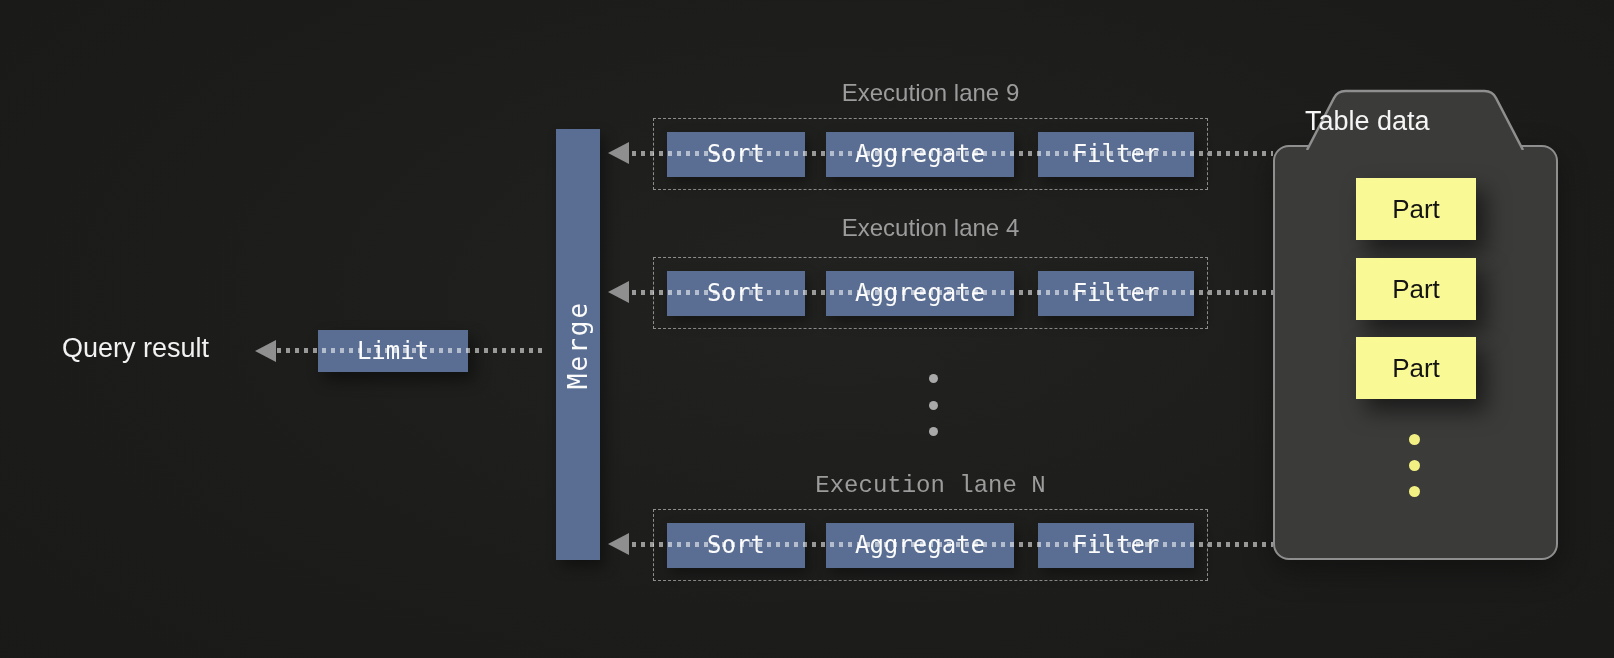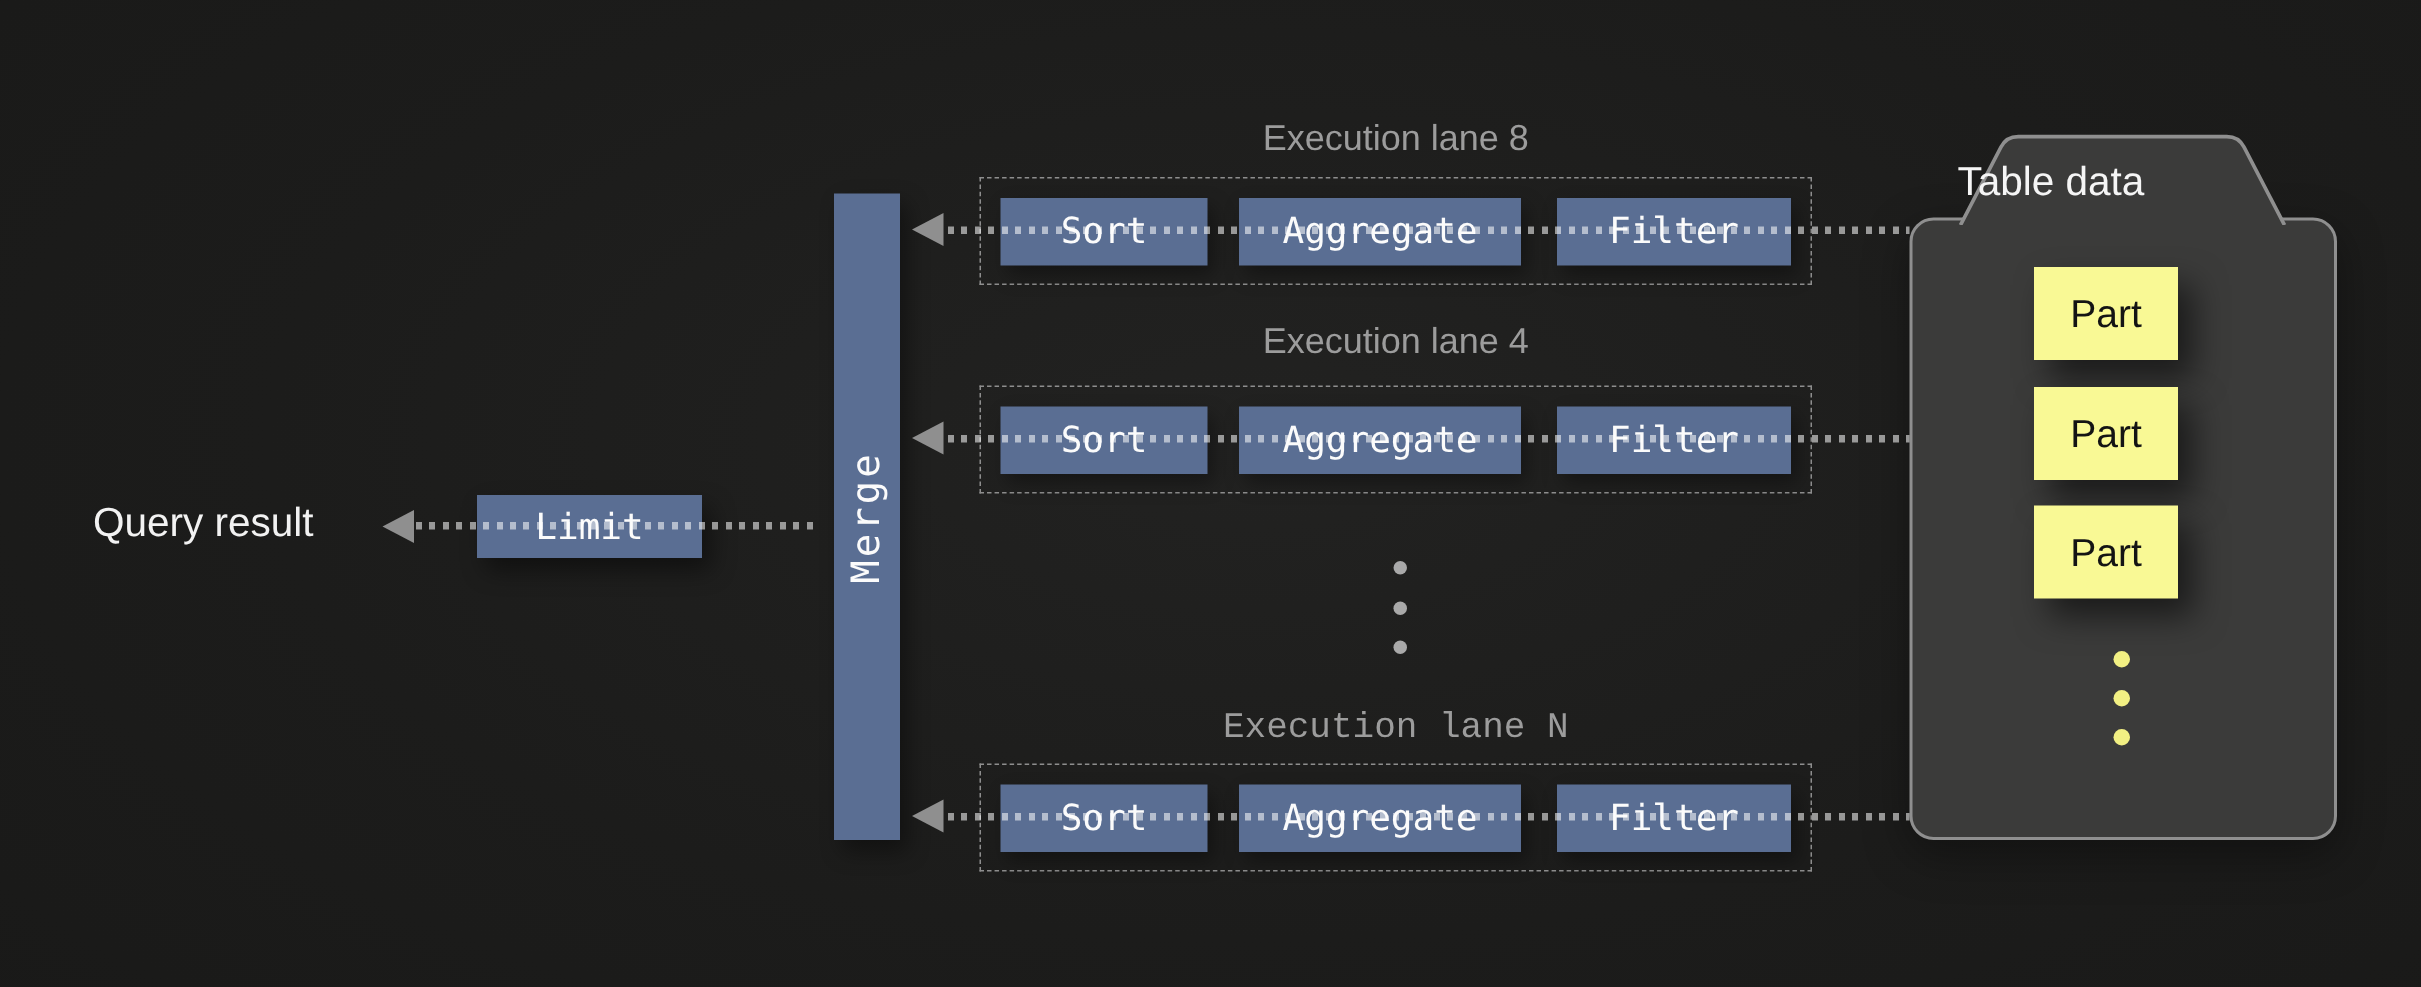--- a/index.html
+++ b/index.html
@@ -85,21 +85,21 @@
     position:absolute; left:1273px; top:145px; width:285px; height:415px;
     background:#3b3b3a; border:2px solid #8f8f8f; border-radius:16px; box-sizing:border-box;
     box-shadow:0 10px 30px rgba(0,0,0,0.35); z-index:1;
   }
   .table-tab { position:absolute; left:1305px; top:88px; width:220px; height:62px; z-index:2; }
   .table-tab-label {
     position:absolute; left:1305px; top:105px; width:220px; text-align:left;
     color:#f5f5f5; font-size:27px; height:32px; line-height:32px; z-index:3;
   }
   .part {
-    position:absolute; left:81px; width:96px; height:62px; line-height:62px;
+    position:absolute; left:81px; width:120px; height:62px; line-height:62px;
     background:#f9f995; color:#141414; text-align:center; font-size:26px;
     box-shadow:10px 12px 22px rgba(0,0,0,0.55);
   }
   .part.p1 { top:31px; } .part.p2 { top:111px; } .part.p3 { top:190px; }
   .part-dot {
     position:absolute; left:134px; width:11px; height:11px; border-radius:50%; background:#f2f083;
   }
   .part-dot.d1 { top:287px; } .part-dot.d2 { top:313px; } .part-dot.d3 { top:339px; }
 </style>
 </head>
@@ -109,21 +109,21 @@
 
   <div class="query-result">Query result</div>
   <div class="arrowhead alimit"></div>
   <div class="dotline limit-line"></div>
   <div class="limit-box">Limit</div>
 
   <div class="merge-box">
     <span class="vtext">Merge</span>
   </div>
 
-  <div class="lane-label l1">Execution lane 8</div>
+  <div class="lane-label l1">Execution lane 9</div>
   <div class="lane l1">
     <div class="op sort">Sort</div>
     <div class="op agg">Aggregate</div>
     <div class="op filter">Filter</div>
   </div>
   <div class="arrowhead a1"></div>
   <div class="dotline lane-line l1"></div>
 
   <div class="lane-label l2">Execution lane 4</div>
   <div class="lane l2">

